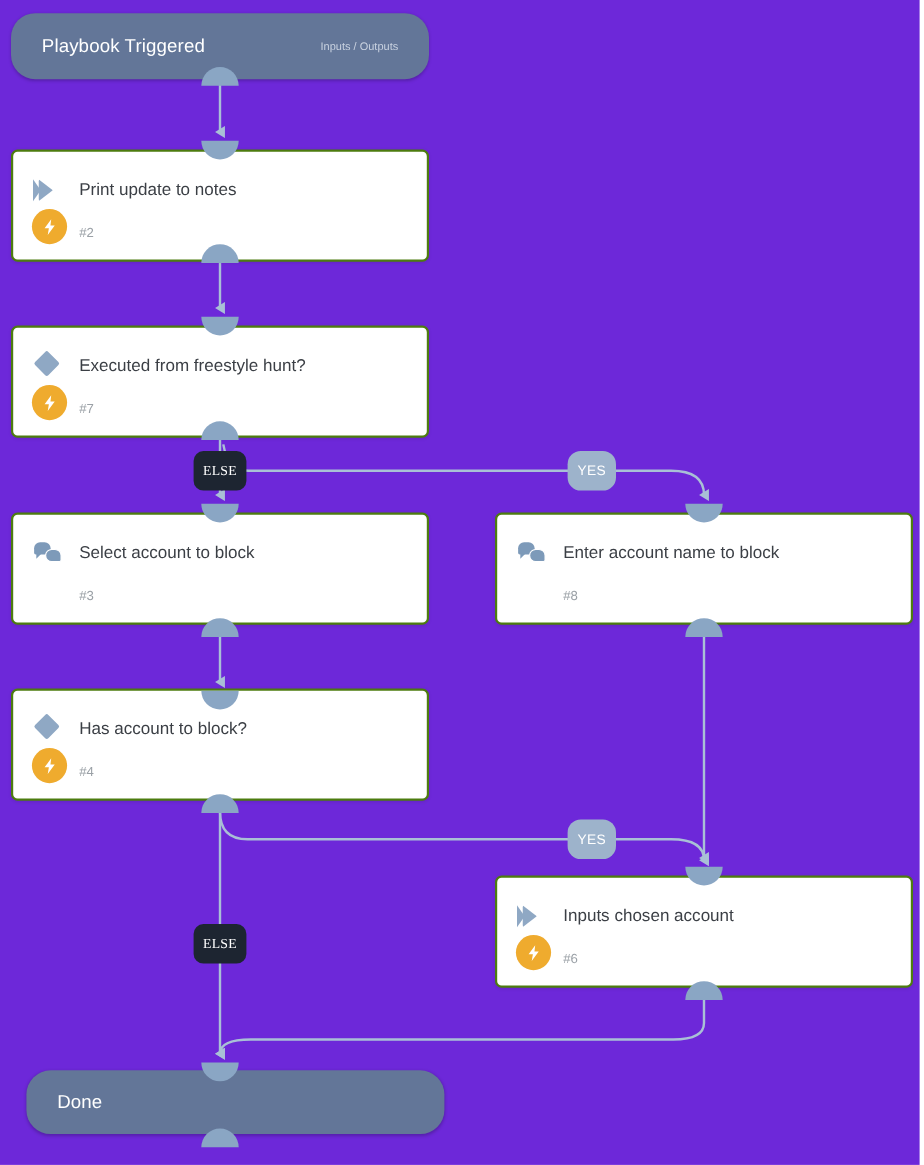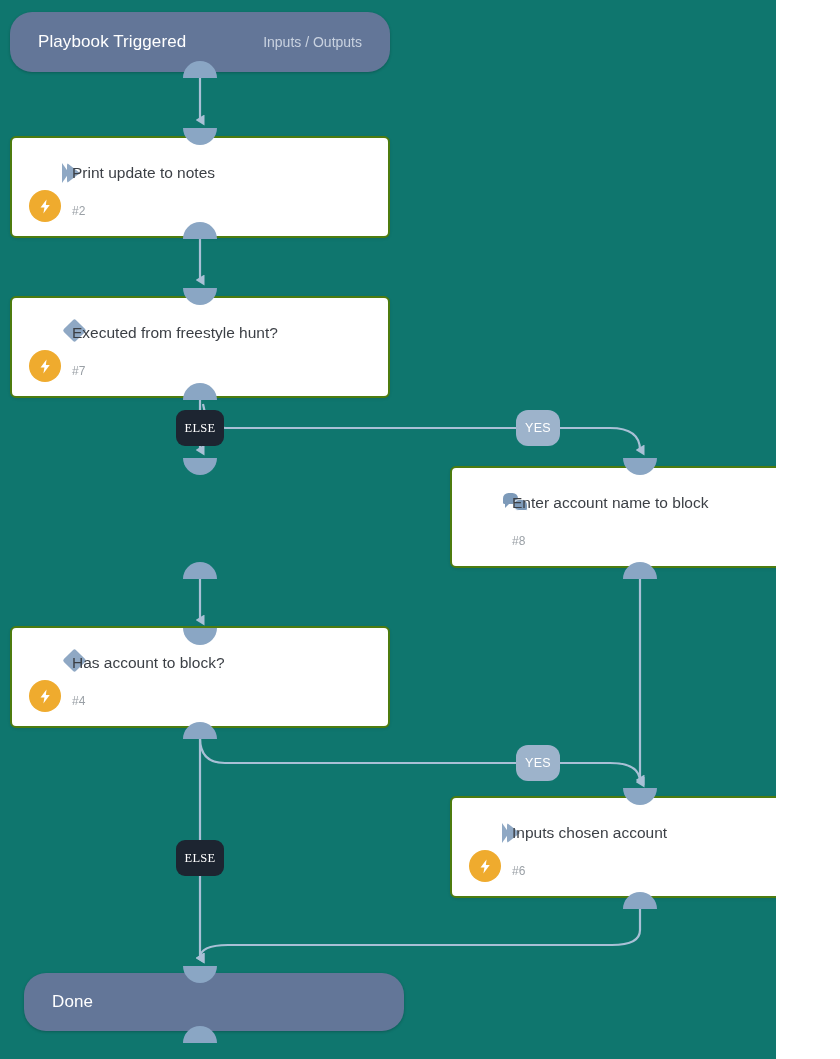--- a/index.html
+++ b/index.html
@@ -6,25 +6,24 @@
     margin: 0;
     padding: 0;
     background: #ffffff;
   }
   body {
     font-family: "Liberation Sans", sans-serif;
     -webkit-font-smoothing: antialiased;
   }
   #canvas {
     position: relative;
-    width: 776px;
+    width: 836px;
     height: 1059px;
-    background: #0f766e;
+    background: #6d28d9;
     overflow: hidden;
-    text-align: right;
   }
   #edge-layer {
     position: absolute;
     left: 0;
     top: 0;
     width: 840px;
     height: 1059px;
     pointer-events: none;
   }
 
@@ -41,21 +40,21 @@
     z-index: 3;
   }
   .pill-title {
     color: #ffffff;
     font-size: 17px;
     letter-spacing: 0.1px;
   }
   .pill-sub {
     margin-left: auto;
     color: #c9d2e0;
-    font-size: 14px;
+    font-size: 10px;
   }
 
   
   .card {
     position: absolute;
     background: #ffffff;
     border: 2px solid #4d7c0f;
     border-radius: 6px;
     box-shadow: 0 1px 3px rgba(0,0,0,0.10);
     box-sizing: border-box;
@@ -291,20 +290,27 @@
       <svg width="17" height="17" viewBox="0 0 24 24">
           <path d="M13.5 2 L5 13.5 L10.5 13.5 L9 22 L18 10 L12.5 10 Z" fill="#ffffff"></path>
         </svg>
     </span>
     <span class="card-num">#7</span>
   </div>
 
   <div class="edge-label else" style="left:176px; top:410px;">ELSE</div>
   <div class="edge-label yes" style="left:516px; top:410px;">YES</div>
 
+  <div class="card" style="left:10px; top:466px; width:380px; height:102px;">
+    <span class="type-icon">
+      <span class="ico-chat"><span class="b1"></span><span class="b2"></span></span>
+    </span>
+    <span class="card-title">Select account to block</span>
+    <span class="card-num">#3</span>
+  </div>
 
   <div class="card" style="left:450px; top:466px; width:380px; height:102px;">
     <span class="type-icon">
       <span class="ico-chat"><span class="b1"></span><span class="b2"></span></span>
     </span>
     <span class="card-title">Enter account name to block</span>
     <span class="card-num">#8</span>
   </div>
 
   <div class="card" style="left:10px; top:626px; width:380px; height:102px;padding-left:11px;">

